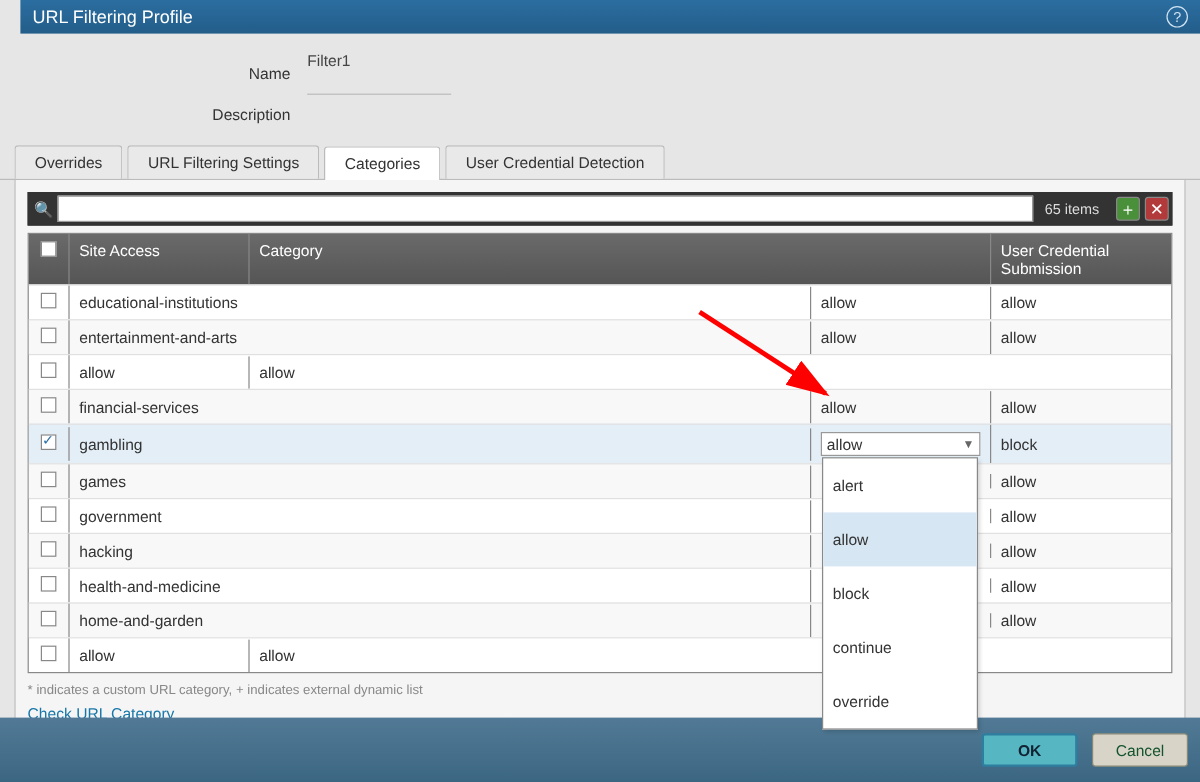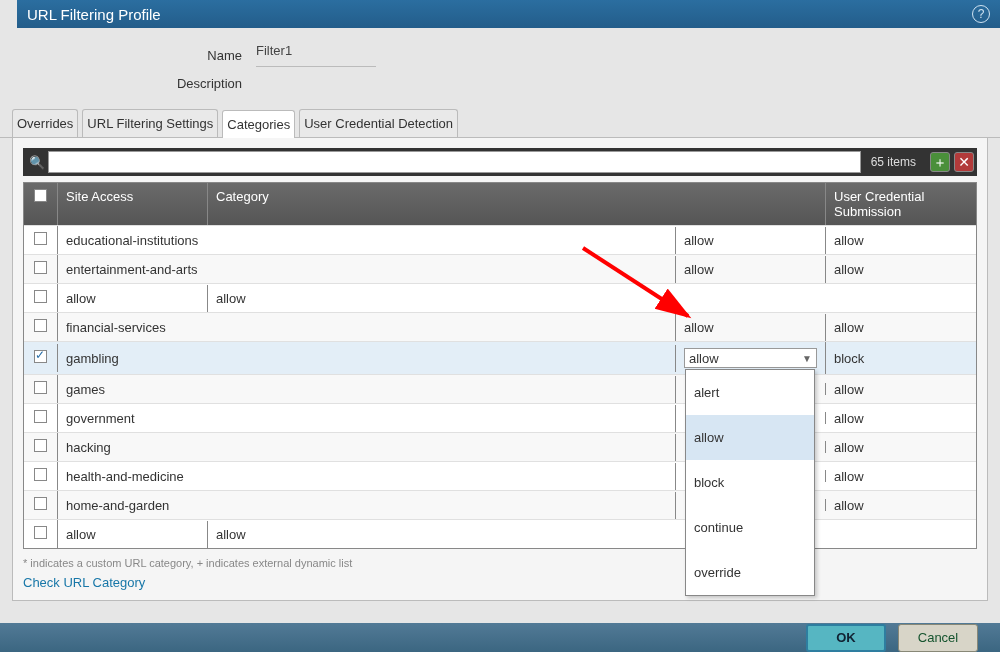--- a/index.html
+++ b/index.html
@@ -7,25 +7,25 @@
   body { background:#e6e6e6; width:1000px; height:652px; overflow:hidden; position:relative; }
 
   
   .titlebar { height:28px; background: linear-gradient(#2b6ea0,#235d8a); color:#fff; display:flex; align-items:center; padding:0 10px; font-size:15px; position:relative;margin-left:17px; }
   .titlebar .help { position:absolute; right:10px; top:5px; width:18px; height:18px; border:1px solid #cfe3f2; border-radius:50%; display:flex; align-items:center; justify-content:center; color:#cfe3f2; font-size:12px; cursor:pointer; }
 
   .form-area { padding:12px 20px 6px 20px; }
   .form-row { display:flex; align-items:center; margin-bottom:6px; }
   .form-row .lbl { width:230px; text-align:right; padding-right:8px; color:#333; }
   .form-row .val { flex:1; color:#444; padding:3px 6px; }
-  .name-underline { border-bottom:1px solid #bbb; display:inline-block; min-width:120px; padding-bottom:8px; }
+  .name-underline { border-bottom:1px solid #bbb; display:inline-block; min-width:120px; padding-bottom:20px; }
 
   
   .tabs { display:flex; align-items:flex-end; padding:0 12px; border-bottom:1px solid #bbb; margin-top:6px; }
-  .tab { padding:6px 4px; background:#e9e9e9; border:1px solid #bbb; border-bottom:none; margin-right:4px; color:#333; cursor:pointer; border-radius:3px 3px 0 0; }
+  .tab { padding:6px 16px; background:#e9e9e9; border:1px solid #bbb; border-bottom:none; margin-right:4px; color:#333; cursor:pointer; border-radius:3px 3px 0 0; }
   .tab.active { background:#fff; font-weight:normal; position:relative; top:1px; }
 
   .panel { border:1px solid #bbb; border-top:none; margin:0 12px 12px 12px; background:#f5f5f5; padding:10px; position:relative; }
 
   
   .toolbar { display:flex; align-items:center; border:1px solid #333; background:#333; padding:2px; }
   .toolbar .search-ico { width:22px; height:22px; display:flex; align-items:center; justify-content:center; color:#cce; }
   .toolbar input.search { flex:1; height:22px; border:1px solid #999; padding:0 6px; background:#fff; outline:none; }
   .toolbar .count { color:#ddd; padding:0 10px; white-space:nowrap; font-size:12px; }
   .toolbar .ico-btn { width:20px; height:20px; margin-left:4px; display:flex; align-items:center; justify-content:center; color:#fff; border:1px solid #888; border-radius:3px; cursor:pointer; font-size:14px; line-height:1; }
@@ -53,21 +53,21 @@
   .dd .arrow { margin-left:auto; color:#666; font-size:10px; }
 
   .dropdown-list { position:absolute; left:0; top:20px; width:130px; background:#fff; border:1px solid #888; z-index:20; box-shadow:2px 2px 4px rgba(0,0,0,.2); }
   .dropdown-list .opt { padding:15px 8px; cursor:pointer; }
   .dropdown-list .opt.hl { background:#d7e6f3; }
 
   .footnote { color:#888; font-size:11px; margin-top:8px; }
   .link { color:#1877a8; cursor:pointer; margin-top:6px; display:inline-block; }
 
   
-  .bottom { position:absolute; left:0; right:0; bottom:0; height:29px; background:linear-gradient(#527a96,#3b6681); display:flex; align-items:center; justify-content:flex-end; padding:0 22px; gap:12px; }
+  .bottom { position:absolute; left:0; right:0; bottom:0; height:54px; background:linear-gradient(#527a96,#3b6681); display:flex; align-items:center; justify-content:flex-end; padding:0 10px; gap:12px; }
   .btn { min-width:80px; height:28px; border:1px solid #887; border-radius:3px; display:flex; align-items:center; justify-content:center; cursor:pointer; font-size:13px; }
   .btn-ok { background:#56b6c2; border:2px solid #2e7ea0; color:#123; font-weight:bold; }
   .btn-cancel { background:#d8d5c8; color:#14532d; }
 
   
   .arrow-svg { position:absolute; pointer-events:none; z-index:30; }
 </style>
 </head>
 <body>
 

